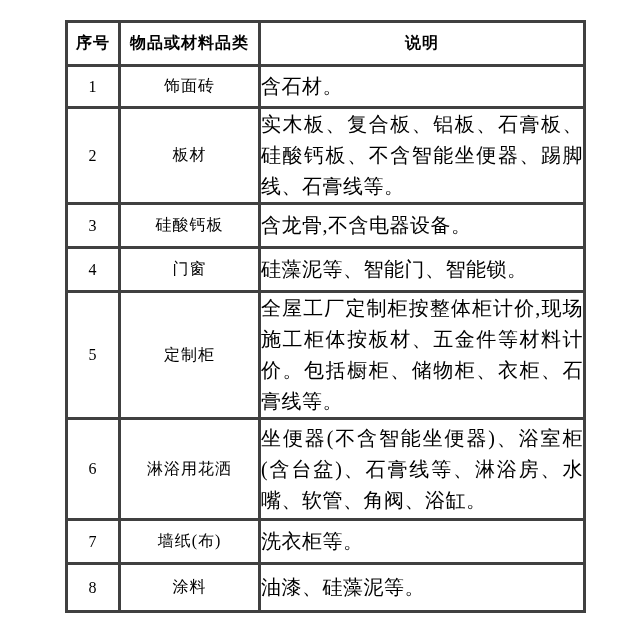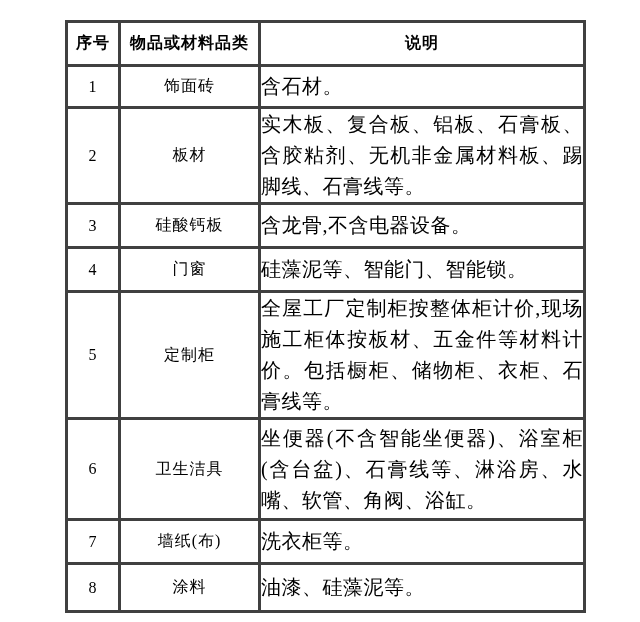--- a/index.html
+++ b/index.html
@@ -93,40 +93,40 @@
     </thead>
     <tbody>
       <tr>
         <td class="no-cell">1</td>
         <td class="cat-cell">饰面砖</td>
         <td class="desc-cell">含石材。</td>
       </tr>
       <tr>
         <td class="no-cell">2</td>
         <td class="cat-cell">板材</td>
-        <td class="desc-cell">实木板、复合板、铝板、石膏板、含胶粘剂、无机非金属材料板、踢脚线、石膏线等。</td>
+        <td class="desc-cell">实木板、复合板、铝板、石膏板、硅酸钙板、不含智能坐便器、踢脚线、石膏线等。</td>
       </tr>
       <tr>
         <td class="no-cell">3</td>
         <td class="cat-cell">硅酸钙板</td>
         <td class="desc-cell">含龙骨,不含电器设备。</td>
       </tr>
       <tr>
         <td class="no-cell">4</td>
         <td class="cat-cell">门窗</td>
         <td class="desc-cell">硅藻泥等、智能门、智能锁。</td>
       </tr>
       <tr>
         <td class="no-cell">5</td>
         <td class="cat-cell">定制柜</td>
         <td class="desc-cell">全屋工厂定制柜按整体柜计价,现场施工柜体按板材、五金件等材料计价。包括橱柜、储物柜、衣柜、石膏线等。</td>
       </tr>
       <tr>
         <td class="no-cell">6</td>
-        <td class="cat-cell">卫生洁具</td>
+        <td class="cat-cell">淋浴用花洒</td>
         <td class="desc-cell">坐便器(不含智能坐便器)、浴室柜(含台盆)、石膏线等、淋浴房、水嘴、软管、角阀、浴缸。</td>
       </tr>
       <tr>
         <td class="no-cell">7</td>
         <td class="cat-cell">墙纸(布)</td>
         <td class="desc-cell">洗衣柜等。</td>
       </tr>
       <tr>
         <td class="no-cell">8</td>
         <td class="cat-cell">涂料</td>

